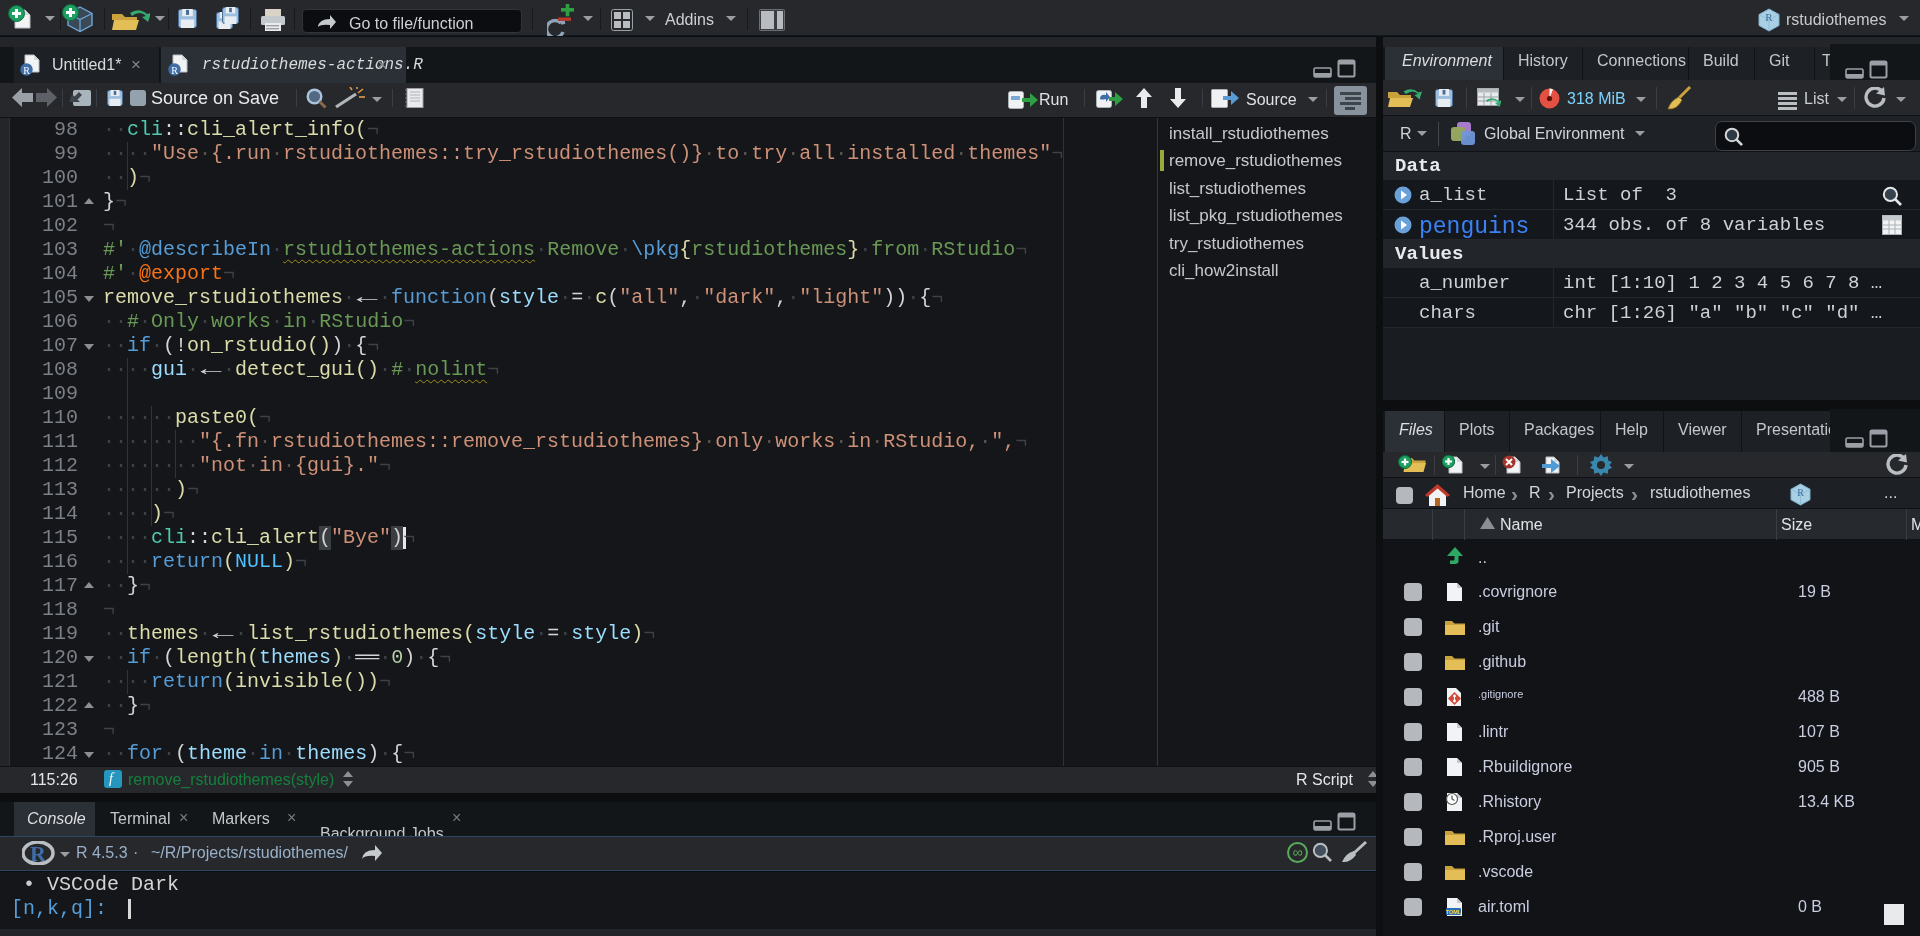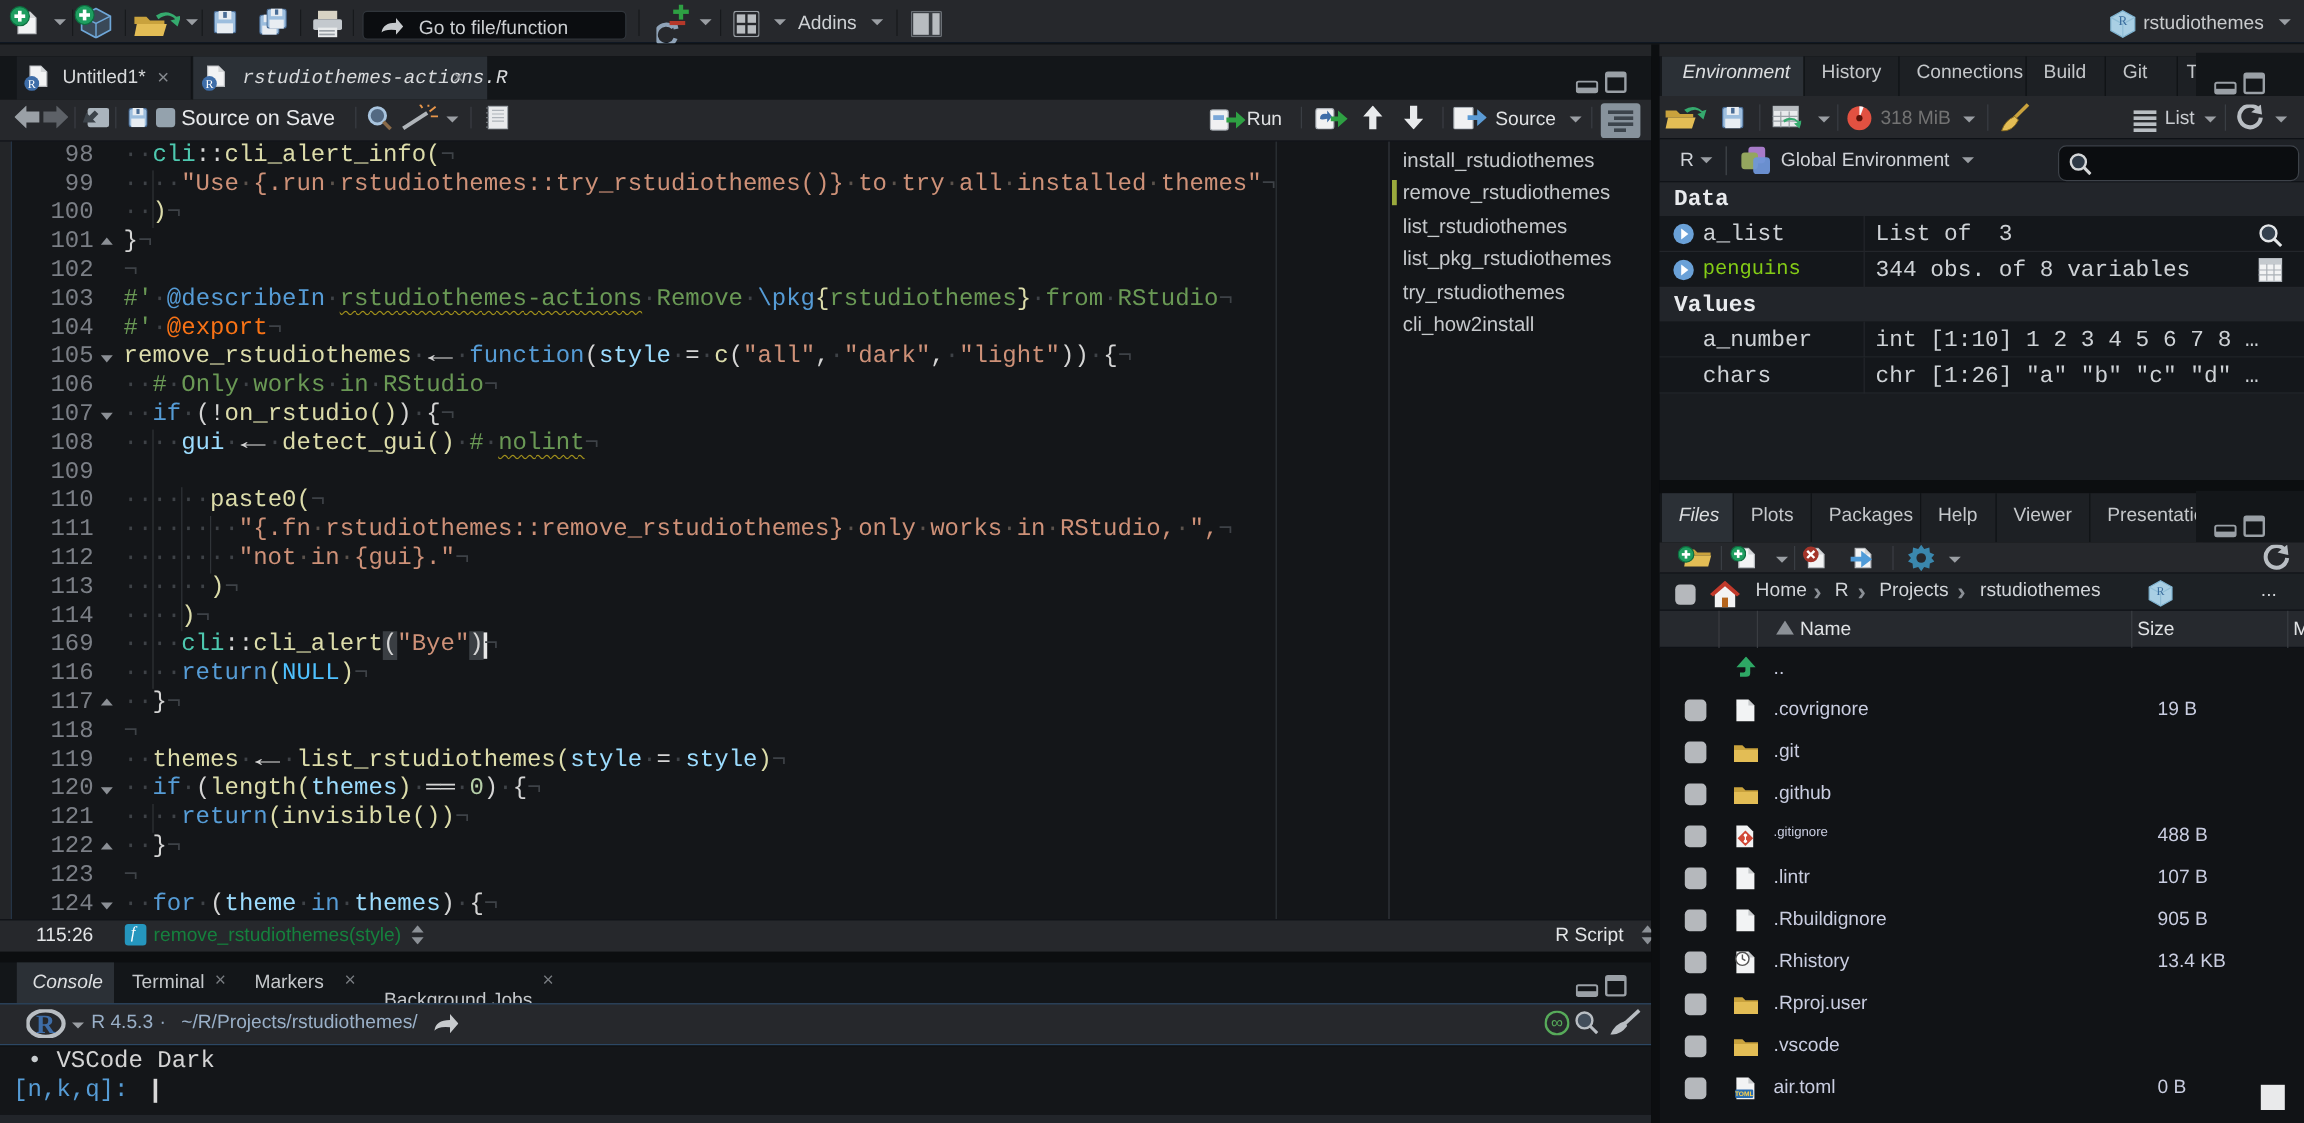--- a/index.html
+++ b/index.html
@@ -264,21 +264,21 @@
     <div class="t m" style="left:0;top:408px;width:78px;text-align:right;color:#7b7f86;font-size:20px;line-height:20px;">110</div>
     <pre class="code" style="left:103px;top:406px;"><span style="color:#3e4247">······</span><span style="color:#dcdcaa">paste0</span><span style="color:#dcdcaa">(</span><span style="color:#3e4247">¬</span></pre>
     <div class="t m" style="left:0;top:432px;width:78px;text-align:right;color:#7b7f86;font-size:20px;line-height:20px;">111</div>
     <pre class="code" style="left:103px;top:430px;"><span style="color:#3e4247">········</span><span style="color:#ce9178">"{.fn</span><span style="color:#5a524c">·</span><span style="color:#ce9178">rstudiothemes::remove_rstudiothemes}</span><span style="color:#5a524c">·</span><span style="color:#ce9178">only</span><span style="color:#5a524c">·</span><span style="color:#ce9178">works</span><span style="color:#5a524c">·</span><span style="color:#ce9178">in</span><span style="color:#5a524c">·</span><span style="color:#ce9178">RStudio,</span><span style="color:#5a524c">·</span><span style="color:#ce9178">",</span><span style="color:#3e4247">¬</span></pre>
     <div class="t m" style="left:0;top:456px;width:78px;text-align:right;color:#7b7f86;font-size:20px;line-height:20px;">112</div>
     <pre class="code" style="left:103px;top:454px;"><span style="color:#3e4247">········</span><span style="color:#ce9178">"not</span><span style="color:#5a524c">·</span><span style="color:#ce9178">in</span><span style="color:#5a524c">·</span><span style="color:#ce9178">{gui}."</span><span style="color:#3e4247">¬</span></pre>
     <div class="t m" style="left:0;top:480px;width:78px;text-align:right;color:#7b7f86;font-size:20px;line-height:20px;">113</div>
     <pre class="code" style="left:103px;top:478px;"><span style="color:#3e4247">······</span><span style="color:#dcdcaa">)</span><span style="color:#3e4247">¬</span></pre>
     <div class="t m" style="left:0;top:504px;width:78px;text-align:right;color:#7b7f86;font-size:20px;line-height:20px;">114</div>
     <pre class="code" style="left:103px;top:502px;"><span style="color:#3e4247">····</span><span style="color:#dcdcaa">)</span><span style="color:#3e4247">¬</span></pre>
-    <div class="t m" style="left:0;top:528px;width:78px;text-align:right;color:#7b7f86;font-size:20px;line-height:20px;">169</div>
+    <div class="t m" style="left:0;top:528px;width:78px;text-align:right;color:#7b7f86;font-size:20px;line-height:20px;">115</div>
     <pre class="code" style="left:103px;top:526px;"><span style="color:#3e4247">····</span><span style="color:#4ec9b0">cli</span><span style="color:#d4d4d4">::</span><span style="color:#dcdcaa">cli_alert</span><span style="color:#d4d4d4">(</span><span style="color:#ce9178">"Bye"</span><span style="color:#d4d4d4">)</span><span style="color:#3e4247">¬</span></pre>
     <div class="t m" style="left:0;top:552px;width:78px;text-align:right;color:#7b7f86;font-size:20px;line-height:20px;">116</div>
     <pre class="code" style="left:103px;top:550px;"><span style="color:#3e4247">····</span><span style="color:#569cd6">return</span><span style="color:#dcdcaa">(</span><span style="color:#4fc1ff">NULL</span><span style="color:#dcdcaa">)</span><span style="color:#3e4247">¬</span></pre>
     <div class="t m" style="left:0;top:576px;width:78px;text-align:right;color:#7b7f86;font-size:20px;line-height:20px;">117</div>
     <div style="position:absolute;left:84px;top:582px;width:0;height:0;border-left:5.5px solid transparent;border-right:5.5px solid transparent;border-bottom:6px solid #8b8f95;"></div>
     <pre class="code" style="left:103px;top:574px;"><span style="color:#3e4247">··</span><span style="color:#d4d4d4">}</span><span style="color:#3e4247">¬</span></pre>
     <div class="t m" style="left:0;top:600px;width:78px;text-align:right;color:#7b7f86;font-size:20px;line-height:20px;">118</div>
     <pre class="code" style="left:103px;top:598px;"><span style="color:#3e4247">¬</span></pre>
     <div class="t m" style="left:0;top:624px;width:78px;text-align:right;color:#7b7f86;font-size:20px;line-height:20px;">119</div>
     <pre class="code" style="left:103px;top:622px;"><span style="color:#3e4247">··</span><span style="color:#dcdcaa">themes</span><span style="color:#3e4247">·</span><span class="ar" style="color:#d4d4d4">←</span><span style="color:#3e4247">·</span><span style="color:#dcdcaa">list_rstudiothemes</span><span style="color:#dcdcaa">(</span><span style="color:#9cdcfe">style</span><span style="color:#3e4247">·</span><span style="color:#d4d4d4">=</span><span style="color:#3e4247">·</span><span style="color:#9cdcfe">style</span><span style="color:#dcdcaa">)</span><span style="color:#3e4247">¬</span></pre>
@@ -411,21 +411,21 @@
       </g>
       <path d="M10 12 q6 -4 11 0 l-3 1 4.5 4 2.5 -7 -3 1 q-6 -5 -13 -1 z" fill="#35aa6e" transform="translate(0,2)"></path>
     </svg>
 <div style="position:absolute;left:1515px;top:97px;width:0;height:0;border-left:5px solid transparent;border-right:5px solid transparent;border-top:5px solid #9a9ea3;"></div>
 <div style="position:absolute;left:1531px;top:87px;width:1px;height:22px;background:#3a3e44"></div>
 <svg style="position:absolute;left:1539px;top:88px;" width="21" height="21" viewBox="0 0 21 21">
       <circle cx="10.5" cy="10.5" r="10" fill="#e25141"></circle>
       <path d="M10.5 10.5 L10.5 0.5 A10 10 0 0 1 14 1.2 z" fill="#f8f9fa"></path>
       <circle cx="10.5" cy="10.5" r="2.6" fill="#5a1208"></circle>
     </svg>
-<div class="t" style="left:1567px;top:91px;color:#737373;font-size:16px;">318 MiB</div>
+<div class="t" style="left:1567px;top:91px;color:#7dd3fc;font-size:16px;">318 MiB</div>
 <div style="position:absolute;left:1636px;top:97px;width:0;height:0;border-left:5px solid transparent;border-right:5px solid transparent;border-top:5px solid #9a9ea3;"></div>
 <div style="position:absolute;left:1656px;top:87px;width:1px;height:22px;background:#3a3e44"></div>
 <svg style="position:absolute;left:1666px;top:85px;" width="26" height="26" viewBox="0 0 26 26">
       <line x1="24" y1="2" x2="12" y2="14" stroke="#c9a23d" stroke-width="3"></line>
       <path d="M13 12 q-8 3 -11 12 q9 1 14 -9 z" fill="#e3bd55" stroke="#8a6d20" stroke-width="0.8"></path>
     </svg>
 <div class="" style="left:1778px;top:92px;width:19px;height:18px;">
       <div style="position:absolute;left:0;top:0px;width:19px;height:2.5px;background:#b9bec3"></div>
       <div style="position:absolute;left:0;top:5px;width:19px;height:2.5px;background:#b9bec3"></div>
       <div style="position:absolute;left:0;top:10px;width:19px;height:2.5px;background:#b9bec3"></div>
@@ -468,21 +468,21 @@
 <div class="t m" style="left:1563px;top:186px;color:#ced2d6;font-size:19px;">List of  3</div>
 <svg style="position:absolute;left:1882px;top:186px;" width="20" height="20" viewBox="0 0 20 20">
       <circle cx="8.4" cy="8.4" r="6.6000000000000005" fill="rgba(150,190,230,0.25)" stroke="#e4e6e8" stroke-width="2"></circle>
       <line x1="13.0" y1="13.0" x2="19.0" y2="19.0" stroke="#e4e6e8" stroke-width="2.6"></line>
     </svg>
 <div class="" style="left:1383px;top:210px;width:537px;height:30px;background:#14171b;border-bottom:1px solid #23262b;"></div>
 <svg style="position:absolute;left:1394px;top:216px;" width="18" height="18" viewBox="0 0 18 18">
       <circle cx="9" cy="9" r="8.5" fill="#6aa1d8"></circle>
       <path d="M7 4.5 L13 9 L7 13.5 Z" fill="#fff"></path>
     </svg>
-<div class="t m" style="left:1419px;top:216px;color:#84cc16;font-size:17px;">penguins</div>
+<div class="t m" style="left:1419px;top:216px;color:#3b82f6;font-size:23px;">penguins</div>
 <div style="position:absolute;left:1553px;top:210px;width:1px;height:30px;background:#23262b"></div>
 <div class="t m" style="left:1563px;top:216px;color:#ced2d6;font-size:19px;">344 obs. of 8 variables</div>
 <svg style="position:absolute;left:1882px;top:215px;" width="20" height="20" viewBox="0 0 20 20">
       <rect x="0.5" y="0.5" width="19" height="19" fill="#f2f3f4" stroke="#aab0b6"></rect>
       <rect x="0.5" y="0.5" width="19" height="5" fill="#c4c9ce"></rect>
       <g stroke="#aab0b6" stroke-width="1">
         <line x1="7" y1="5" x2="7" y2="19"></line>
         <line x1="13" y1="5" x2="13" y2="19"></line>
         <line x1="0" y1="10" x2="19" y2="10"></line>
         <line x1="0" y1="14" x2="19" y2="14"></line>

